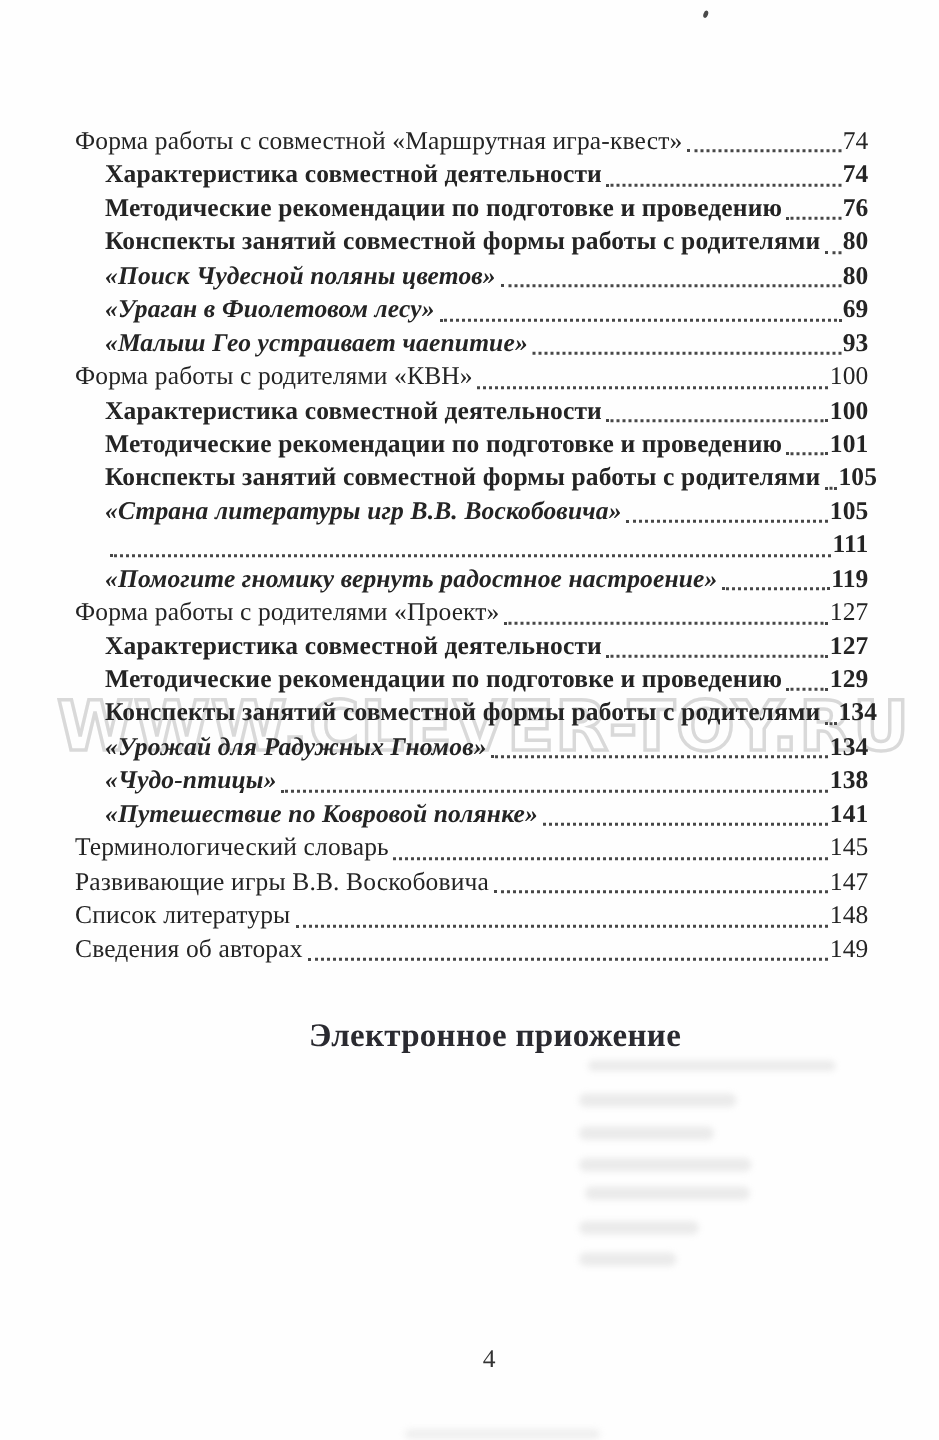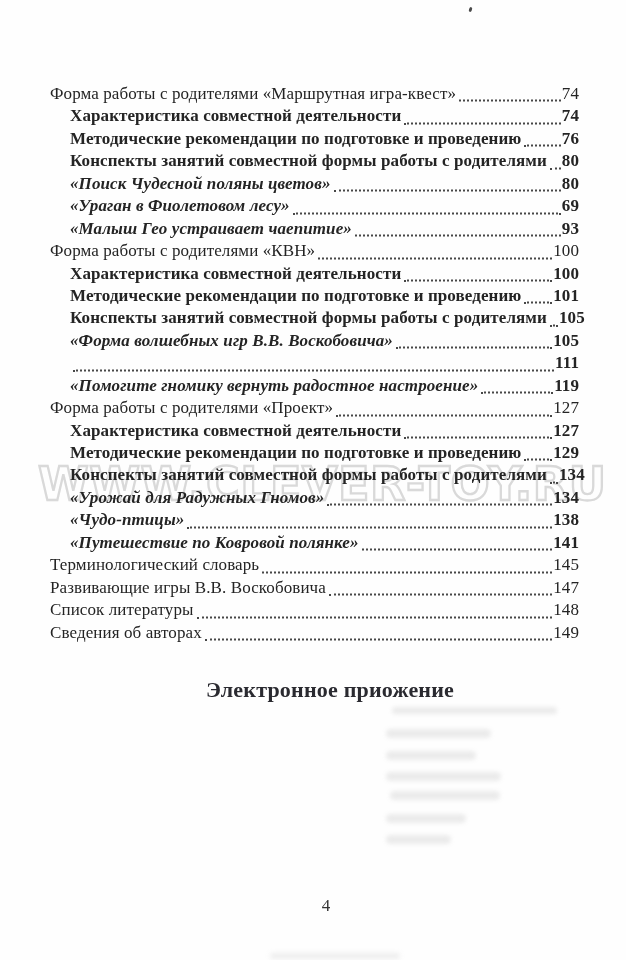--- a/index.html
+++ b/index.html
@@ -140,21 +140,21 @@
     <div class="bleed-line" style="top:772px; left:386px; width:115px;"></div>
     <div class="bleed-line" style="top:791px; left:390px; width:110px;"></div>
     <div class="bleed-line" style="top:814px; left:386px; width:80px;"></div>
     <div class="bleed-line" style="top:835px; left:386px; width:65px;"></div>
   </div>
 
   <div class="watermark">WWW.CLEVER-TOY.RU</div>
 
   <div class="toc">
       <div class="entry">
-    <span class="label">Форма работы с родителями «Маршрутная игра-квест»</span>
+    <span class="label">Форма работы с совместной «Маршрутная игра-квест»</span>
     <span class="dots"></span>
     <span class="pagenum">74</span>
   </div>
       <div class="entry indent">
     <span class="label">Характеристика совместной деятельности</span>
     <span class="dots"></span>
     <span class="pagenum">74</span>
   </div>
       <div class="entry indent">
     <span class="label">Методические рекомендации по подготовке и проведению</span>
@@ -195,21 +195,21 @@
     <span class="label">Методические рекомендации по подготовке и проведению</span>
     <span class="dots"></span>
     <span class="pagenum">101</span>
   </div>
       <div class="entry indent">
     <span class="label">Конспекты занятий совместной формы работы с родителями</span>
     <span class="dots"></span>
     <span class="pagenum">105</span>
   </div>
       <div class="entry indent italic">
-    <span class="label">«Форма волшебных игр В.В. Воскобовича»</span>
+    <span class="label">«Страна литературы игр В.В. Воскобовича»</span>
     <span class="dots"></span>
     <span class="pagenum">105</span>
   </div>
       <div class="entry indent italic">
     <span class="dots"></span>
     <span class="pagenum">111</span>
   </div>
       <div class="entry indent italic">
     <span class="label">«Помогите гномику вернуть радостное настроение»</span>
     <span class="dots"></span>

